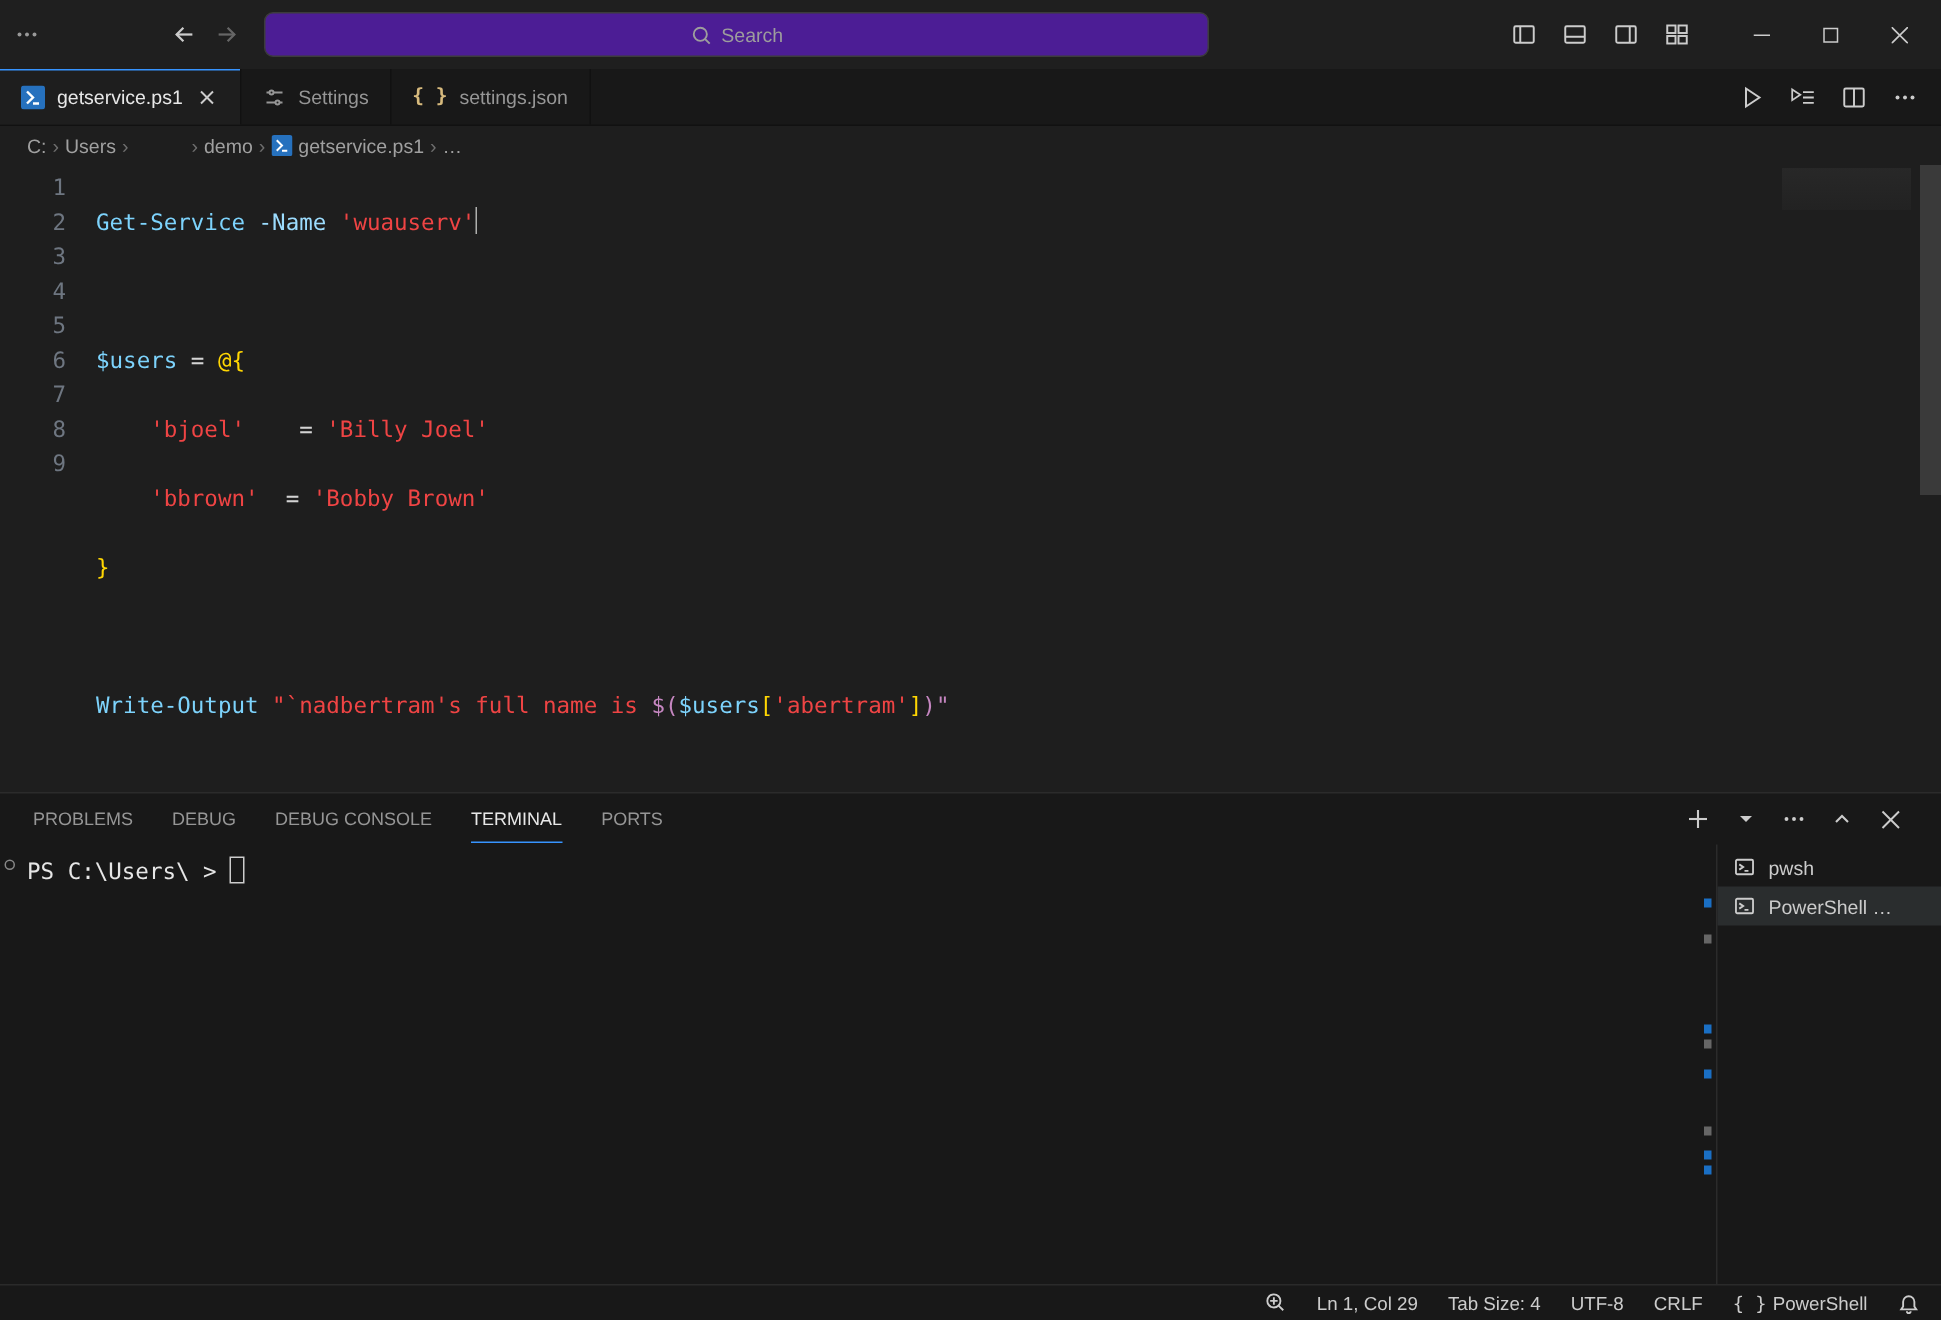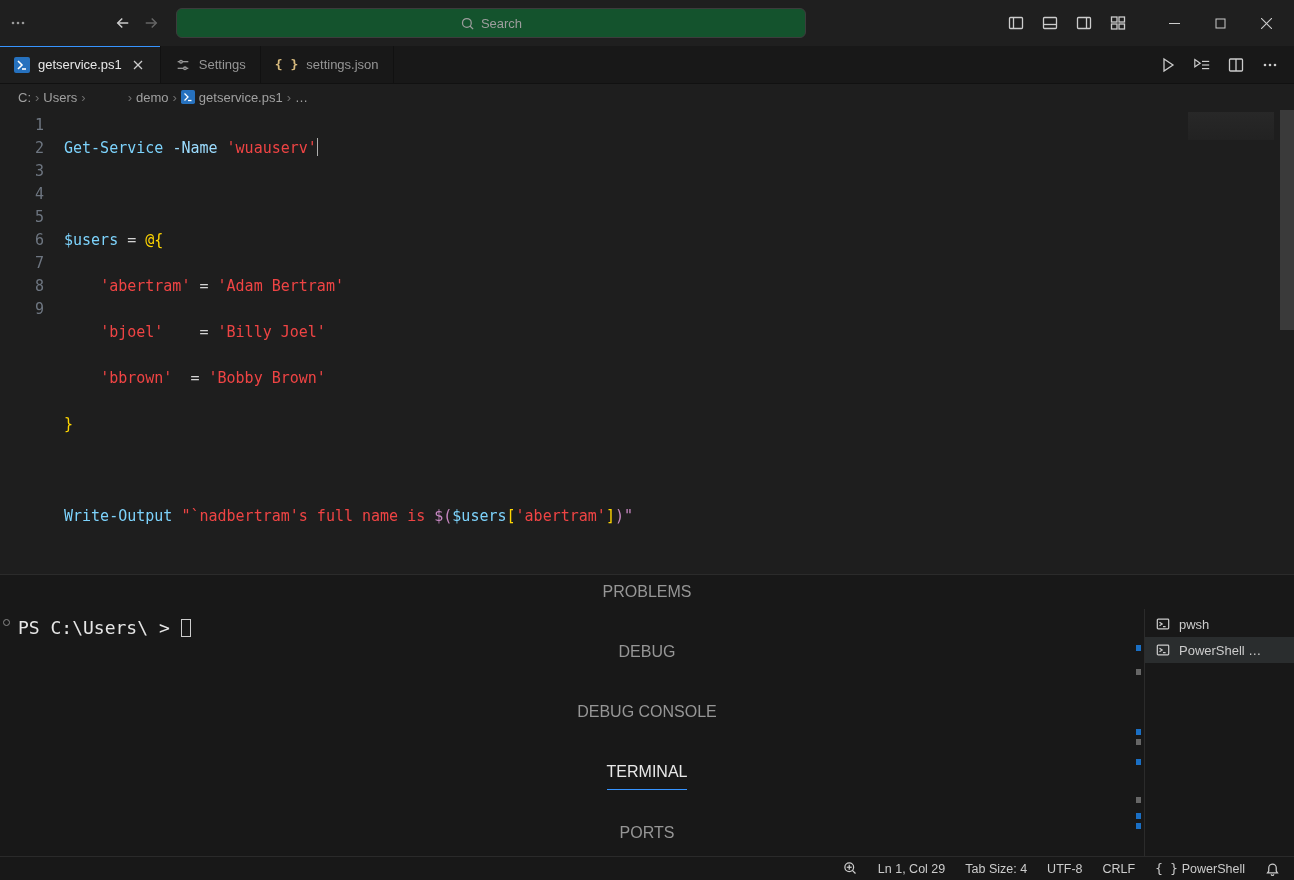--- a/index.html
+++ b/index.html
@@ -8,21 +8,21 @@
   font-family:"Segoe UI",Arial,sans-serif; font-size:13px;
   width:1294px; height:880px; overflow:hidden; display:flex; flex-direction:column;
 }
 
 .titlebar { height:46px; background:#1f1f1f; display:flex; align-items:center; padding:0 6px; }
 .titlebar .menu-dots { width:22px; color:#999; padding-left:4px;}
 .nav-group { display:flex; align-items:center; gap:10px; margin-left:86px; }
 .nav-arrow { color:#cccccc; cursor:pointer; }
 .nav-arrow.disabled { color:#666; }
 .search-bar {
-  flex:0 0 630px; height:30px; background:#14532d; border:1px solid #3c3c3c;
+  flex:0 0 630px; height:30px; background:#4c1d95; border:1px solid #3c3c3c;
   border-radius:6px; margin-left:16px; display:flex; align-items:center; justify-content:center;
   color:#9d9d9d; gap:6px;
 }
 .titlebar-right { margin-left:auto; display:flex; align-items:center; gap:2px; }
 .tb-icon { width:32px; height:32px; display:flex; align-items:center; justify-content:center; color:#cccccc; cursor:pointer;}
 .win-ctrl { width:44px; height:44px; display:flex; align-items:center; justify-content:center; color:#ccc; cursor:pointer;}
 
 .tabs-row { display:flex; align-items:stretch; height:38px; background:#181818; border-bottom:1px solid #111;}
 .tab { display:flex; align-items:center; gap:8px; padding:0 14px; color:#969696; cursor:pointer; border-right:1px solid #111; position:relative;}
 .tab.active { background:#1e1e1e; color:#e8e8e8;}
@@ -47,27 +47,27 @@
 .tk-cmd   { color:#7dd3fc;}
 .tk-param { color:#9cdcfe;}
 .tk-var   { color:#7dd3fc;}
 .tk-op    { color:#d4d4d4;}
 .tk-str   { color:#ef4444;}
 .tk-punc  { color:#ffd602;}
 .tk-paren { color:#c586c0;}
 .cursor-bar { display:inline-block; width:1px; height:18px; background:#aeafad; vertical-align:-3px;}
 
 .panel { flex:1; display:flex; flex-direction:column; background:#181818; border-top:1px solid #2b2b2b;}
-.panel-tabs { height:34px; display:flex; align-items:center; gap:26px; padding:0 22px; color:#969696; font-size:16px;flex-direction:column;}
+.panel-tabs { height:34px; display:flex; align-items:center; gap:26px; padding:0 22px; color:#969696; font-size:12px;}
 .ptab { cursor:pointer; padding:8px 0;}
 .ptab.active { color:#e8e8e8; border-bottom:1px solid #3794ff;}
 .panel-tabs .pactions { margin-left:auto; display:flex; align-items:center; gap:8px;}
 .pic { width:24px; height:24px; display:flex; align-items:center; justify-content:center; color:#ccc; cursor:pointer;}
 .panel-body { flex:1; display:flex; }
-.terminal { flex:1; padding:8px 6px 0 8px; font-family:Consolas,monospace; font-size:18px; color:#e6e6e6; position:relative;}
+.terminal { flex:1; padding:8px 6px 0 8px; font-family:Consolas,monospace; font-size:15px; color:#e6e6e6; position:relative;}
 .term-cursor { display:inline-block; width:10px; height:18px; border:1px solid #ccc; vertical-align:-3px;}
 .term-indicator { position:absolute; left:3px; top:10px; width:7px; height:7px; border:1px solid #888; border-radius:50%;}
 .term-sidebar { width:150px; background:#181818; border-left:1px solid #2b2b2b; padding-top:2px;}
 .term-item { height:26px; display:flex; align-items:center; gap:8px; padding:0 10px; color:#ccc; font-size:13px; cursor:pointer;}
 .term-item.active { background:#2a2d2e;}
 .term-item .tic { width:16px; display:flex; align-items:center; justify-content:center;}
 .term-ruler { width:12px; position:relative; }
 .term-ruler .mark { position:absolute; right:3px; width:5px; height:6px; background:#1a6fc4;}
 .term-ruler .mark.grey { background:#666;}
 
@@ -243,21 +243,20 @@
     <div>5</div>
     <div>6</div>
     <div>7</div>
     <div>8</div>
     <div>9</div>
   </div>
   <div class="code">
 <div><span class="tk-cmd">Get-Service</span> <span class="tk-param">-Name</span> <span class="tk-str">'wuauserv'</span><span class="cursor-bar"></span></div>
 <div>&nbsp;</div>
 <div><span class="tk-var">$users</span><span class="tk-op"> = </span><span class="tk-punc">@{</span></div>
-<div>    <span class="tk-str">'abertram'</span><span class="tk-op"> = </span><span class="tk-str">'Adam Bertram'</span></div>
 <div>    <span class="tk-str">'bjoel'</span><span class="tk-op">    = </span><span class="tk-str">'Billy Joel'</span></div>
 <div>    <span class="tk-str">'bbrown'</span><span class="tk-op">  = </span><span class="tk-str">'Bobby Brown'</span></div>
 <div><span class="tk-punc">}</span></div>
 <div>&nbsp;</div>
 <div><span class="tk-cmd">Write-Output</span> <span class="tk-str">"`nadbertram's full name is </span><span class="tk-paren">$(</span><span class="tk-var">$users</span><span class="tk-punc">[</span><span class="tk-str">'abertram'</span><span class="tk-punc">]</span><span class="tk-paren">)"</span></div>
   </div>
   <div class="minimap">
       <div class="mm"></div>
     </div>
   <div class="editor-scroll">

